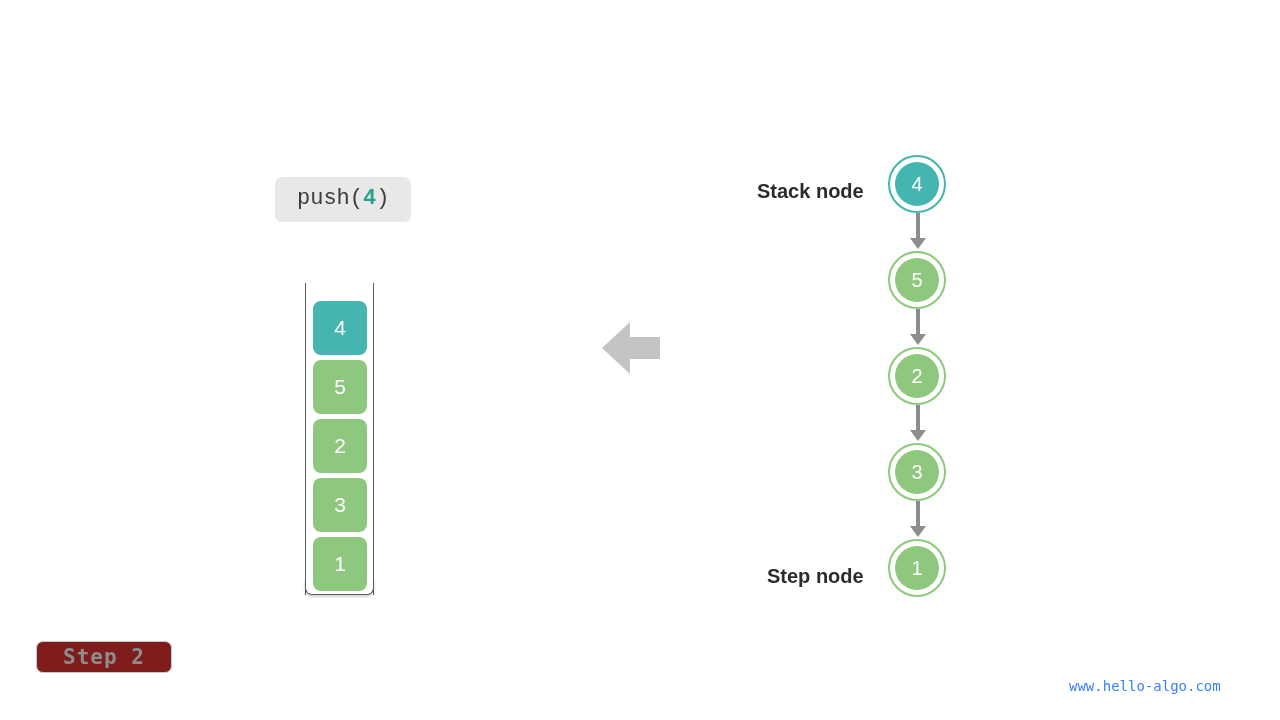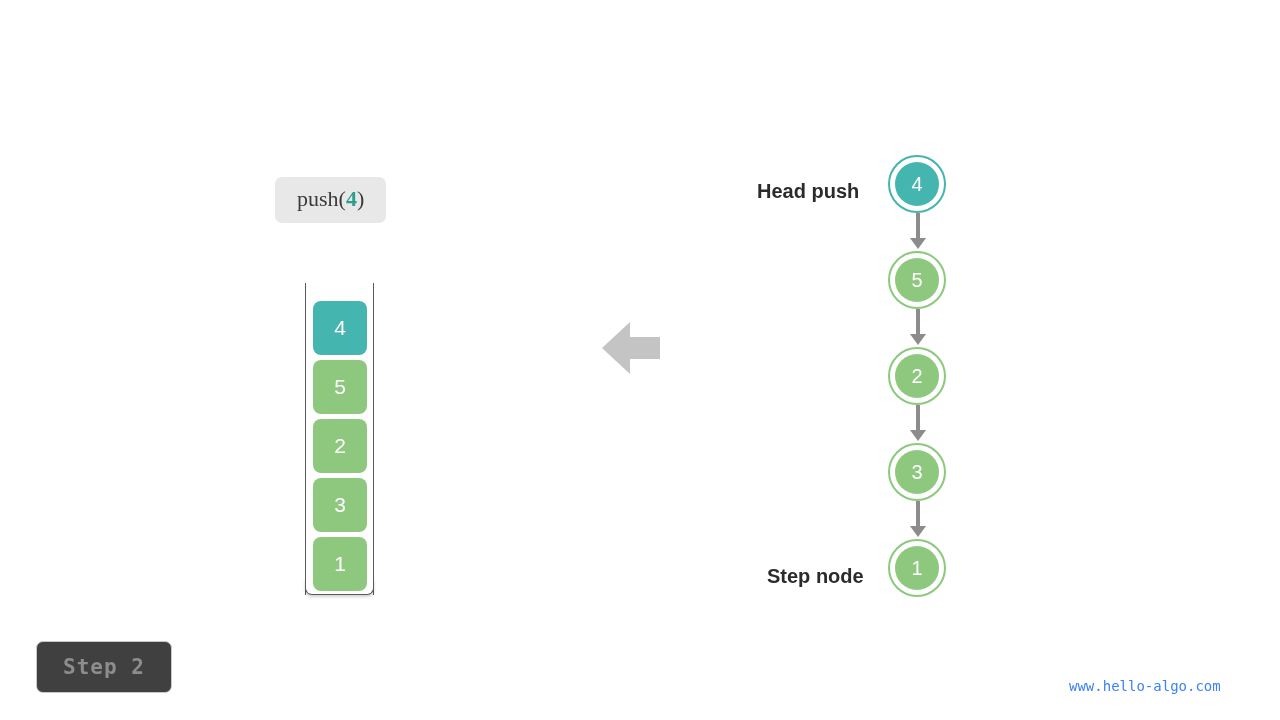--- a/index.html
+++ b/index.html
@@ -39,21 +39,21 @@
   }
 
   
   .op-chip {
     position: absolute;
     left: 275px;
     top: 177px;
     padding: 9px 22px 11px 22px;
     background: #e8e8e8;
     border-radius: 7px;
-    font-family: Liberation Serif, serif;
+    font-family: Liberation Mono, monospace;
     font-size: 22px;
     color: #3c3c3c;
     letter-spacing: 0px;
   }
   .op-chip .hl {
     color: #2e9e8e;
     font-weight: bold;
   }
 
   
@@ -182,22 +182,22 @@
     white-space: nowrap;
   }
   .ll-label.head { left: 757px; top: 180px; }
   .ll-label.tail { left: 767px; top: 565px; }
 
   
   .step-badge {
     position: absolute;
     left: 36px;
     top: 641px;
-    padding: 13px 26px;
-    background: #404040;
+    padding: 3px 26px;
+    background: #7f1d1d;
     border: 1px solid #c9c9c9;
     border-radius: 7px;
     font-family: "DejaVu Sans Mono", monospace;
     font-weight: bold;
     font-size: 21px;
     color: #8d8d8d;
     letter-spacing: 1px;
   }
 
   
@@ -243,21 +243,21 @@
       </div>
   </div>
 
   <div class="big-arrow">
     <svg width="58" height="55" viewBox="0 0 58 55">
       <polygon points="0,28 28,2 28,17 58,17 58,39 28,39 28,54" fill="#c4c4c4"></polygon>
     </svg>
   </div>
 
 
-  <div class="ll-label head">Head push</div>
+  <div class="ll-label head">Stack node</div>
   <div class="ll-label tail">Step node</div>
 
   <div class="ll" id="linked-list">
       <div class="node" style="top: 0px; border-color: rgb(69, 181, 176);">
         <div class="disc" style="background: rgb(69, 181, 176);">
           <span>4</span>
         </div>
       </div>
       <div class="connector" style="top: 58px; height: 29px;"></div>
       <div class="arrowhead" style="top: 83px;"></div>

